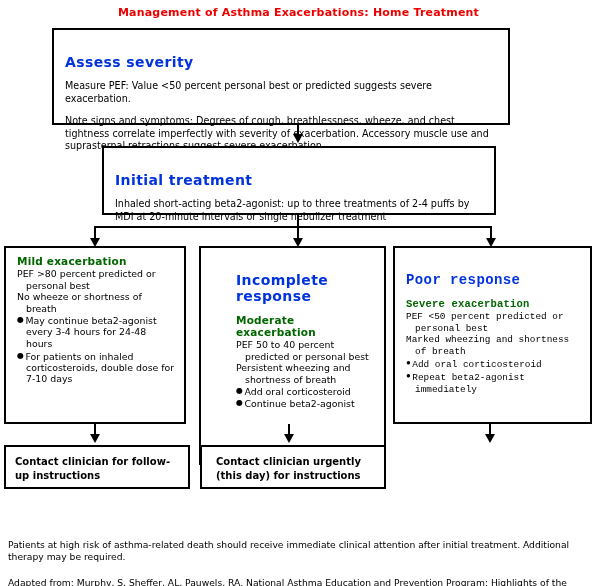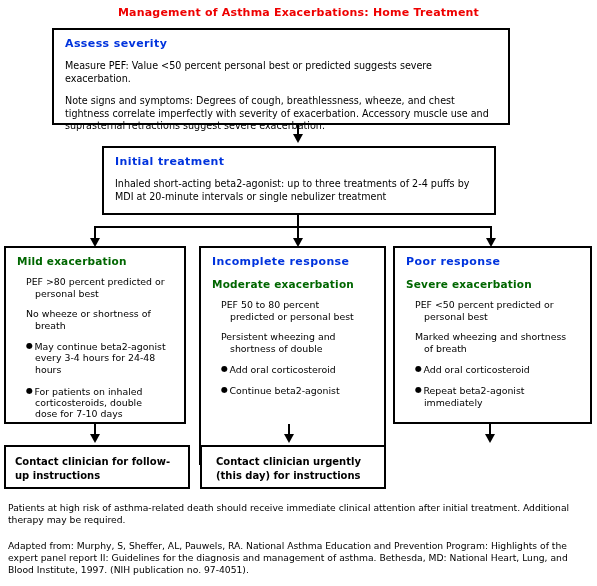--- a/index.html
+++ b/index.html
@@ -41,23 +41,23 @@
     border: 2px solid #000000;
     box-sizing: border-box;
   }
   .box-inner {
     padding: 7px 9px 6px 11px;
   }
 
   .hdr-blue {
     color: #0033DD;
     font-weight: bold;
-    font-size: 11px;
+    font-size: 14px;
     letter-spacing: 0.4px;
-    margin: 0 0 10px 0;
+    margin: 17px 0 10px 0;
   }
   .hdr-green {
     color: #006600;
     font-weight: bold;
     font-size: 10.5px;
     letter-spacing: 0.2px;
     margin: 0 0 1px 0;
   }
   .body-text {
     color: #000000;
@@ -69,21 +69,21 @@
     margin-top: 10px;
   }
 
   
   .panel-line {
     color: #000;
     font-size: 9.4px;
     line-height: 11.6px;
     padding-left: 9px;
     text-indent: -9px;
-    margin: 9px;
+    margin: 0;
   }
   .panel-line.bulleted {
     padding-left: 9px;
     text-indent: -9px;
   }
   .bullet-dot {
     font-size: 8px;
     vertical-align: 1.5px;
     padding-right: 1.5px;
   }
@@ -105,20 +105,21 @@
   .action-inner.mid {
     padding: 8px 6px 6px 26px;
   }
 
   
   .footnote {
     position: absolute;
     color: #000;
     font-size: 9.2px;
     line-height: 12.2px;
+    margin-top: 37px;
   }
 
   
   .vline {
     position: absolute;
     background: #000;
     width: 2px;
   }
   .hline {
     position: absolute;
@@ -174,32 +175,32 @@
   <div class="box" style="left:4px; top:246px; width:182px; height:178px;">
     <div class="box-inner">
       <div class="hdr-green">Mild exacerbation</div>
       <p class="panel-line">PEF &gt;80 percent predicted or personal best</p>
       <p class="panel-line">No wheeze or shortness of breath</p>
       <p class="panel-line bulleted"><span class="bullet-dot">●</span><span>May continue beta2-agonist every 3-4 hours for 24-48 hours</span></p>
       <p class="panel-line bulleted"><span class="bullet-dot">●</span><span>For patients on inhaled corticosteroids, double dose for 7-10 days</span></p>
     </div>
   </div>
 
-  <div class="box" style="left:199px; top:246px; width:187px; height:219px;">
+  <div class="box" style="left:199px; top:246px; width:187px; height:219px;padding-left:24px;">
     <div class="box-inner">
       <div class="hdr-blue">Incomplete response</div>
       <div class="hdr-green">Moderate exacerbation</div>
-      <p class="panel-line">PEF 50 to 80 percent predicted or personal best</p>
-      <p class="panel-line">Persistent wheezing and shortness of double</p>
+      <p class="panel-line">PEF 50 to 40 percent predicted or personal best</p>
+      <p class="panel-line">Persistent wheezing and shortness of breath</p>
       <p class="panel-line bulleted"><span class="bullet-dot">●</span><span>Add oral corticosteroid</span></p>
       <p class="panel-line bulleted"><span class="bullet-dot">●</span><span>Continue beta2-agonist</span></p>
     </div>
   </div>
 
-  <div class="box" style="left:393px; top:246px; width:199px; height:178px;">
+  <div class="box" style="left:393px; top:246px; width:199px; height:178px;font-family:Liberation Mono, monospace;">
     <div class="box-inner">
       <div class="hdr-blue">Poor response</div>
       <div class="hdr-green">Severe exacerbation</div>
       <p class="panel-line">PEF &lt;50 percent predicted or personal best</p>
       <p class="panel-line">Marked wheezing and shortness of breath</p>
       <p class="panel-line bulleted"><span class="bullet-dot">●</span><span>Add oral corticosteroid</span></p>
       <p class="panel-line bulleted"><span class="bullet-dot">●</span><span>Repeat beta2-agonist immediately</span></p>
     </div>
   </div>
 

